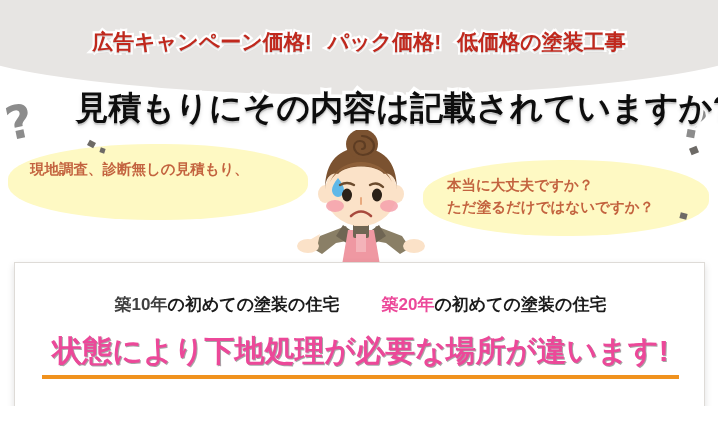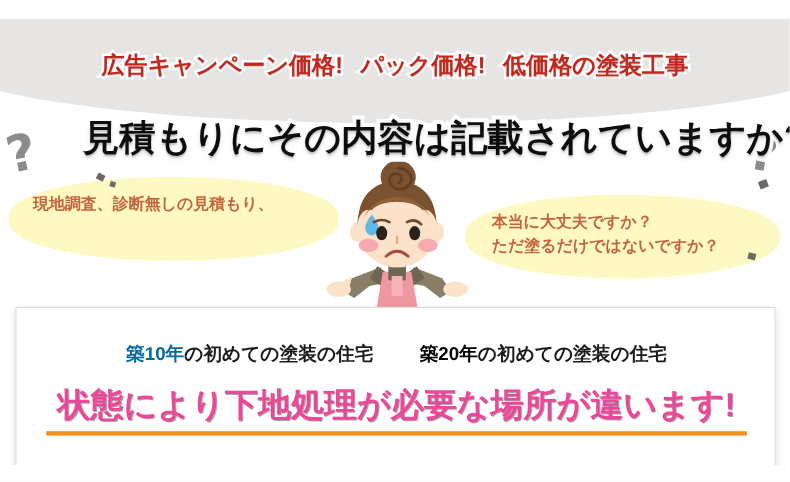--- a/index.html
+++ b/index.html
@@ -7,21 +7,20 @@
     padding: 0;
     background: #ffffff;
   }
   #banner {
     position: relative;
     width: 718px;
     height: 406px;
     overflow: hidden;
     background: #ffffff;
     font-family: "Liberation Sans", "DejaVu Sans", sans-serif;
-    margin-top: 17px;
   }
 
   
   .top-band {
     position: absolute;
     left: -60px;
     top: -120px;
     width: 838px;
     height: 215px;
     background: #e7e5e3;
@@ -159,22 +158,22 @@
     position: absolute;
     left: 0;
     top: 30px;
     width: 691px;
     text-align: center;
     white-space: nowrap;
     font-size: 17px;
     font-weight: bold;
     color: #1b1b1b;
   }
-  .subline .age-green { color: #0369a1; }
-  .subline .age-blue  { color: #000000; }
+  .subline .age-green { color: #404040; }
+  .subline .age-blue  { color: #ec4899; }
   .subline .gap       { display: inline-block; width: 42px; }
 
   .bigline {
     position: absolute;
     left: 0;
     top: 68px;
     width: 691px;
     text-align: center;
     white-space: nowrap;
     font-size: 30px;

